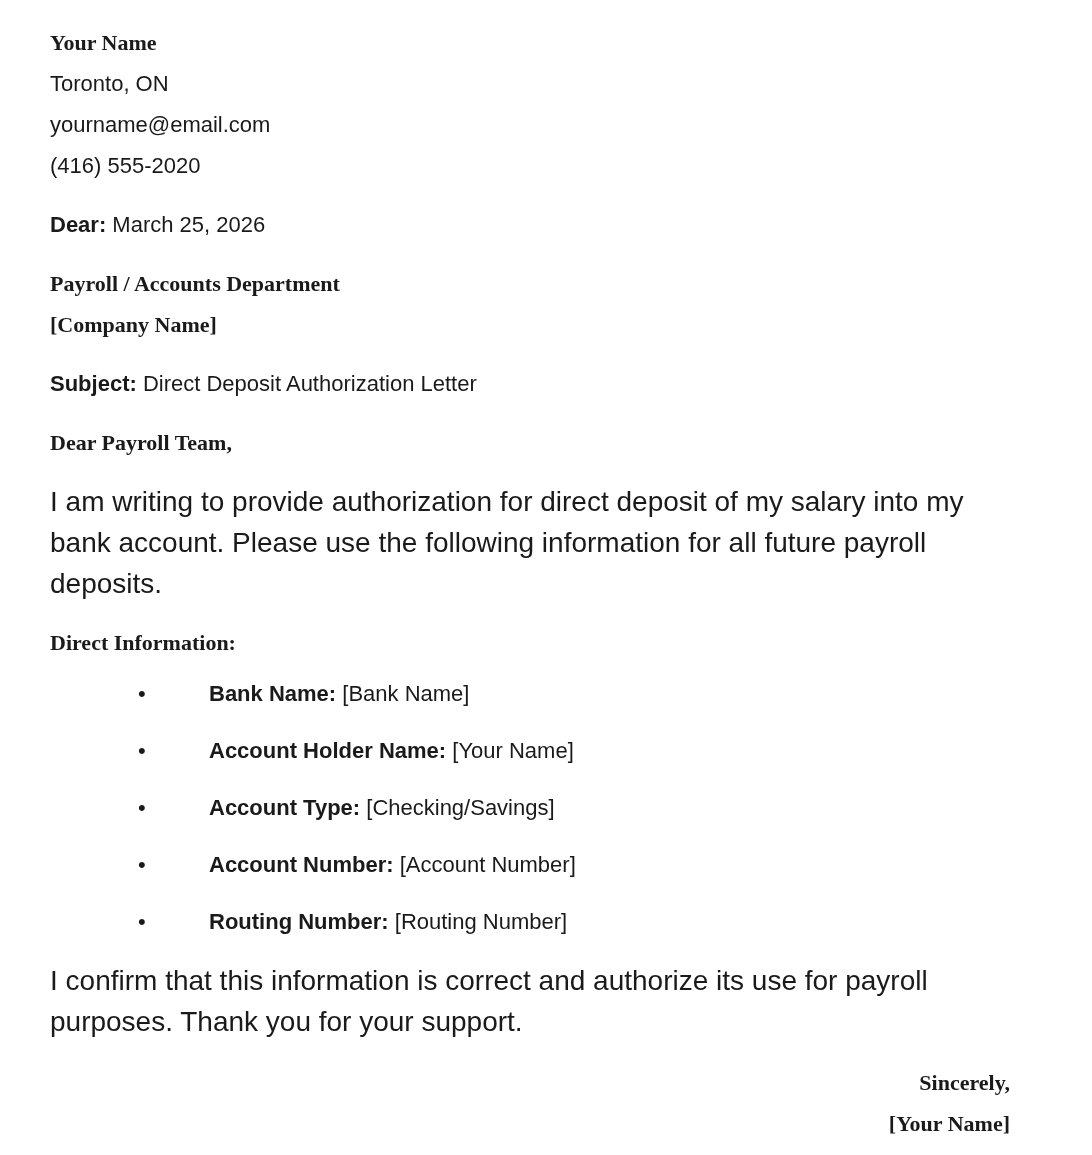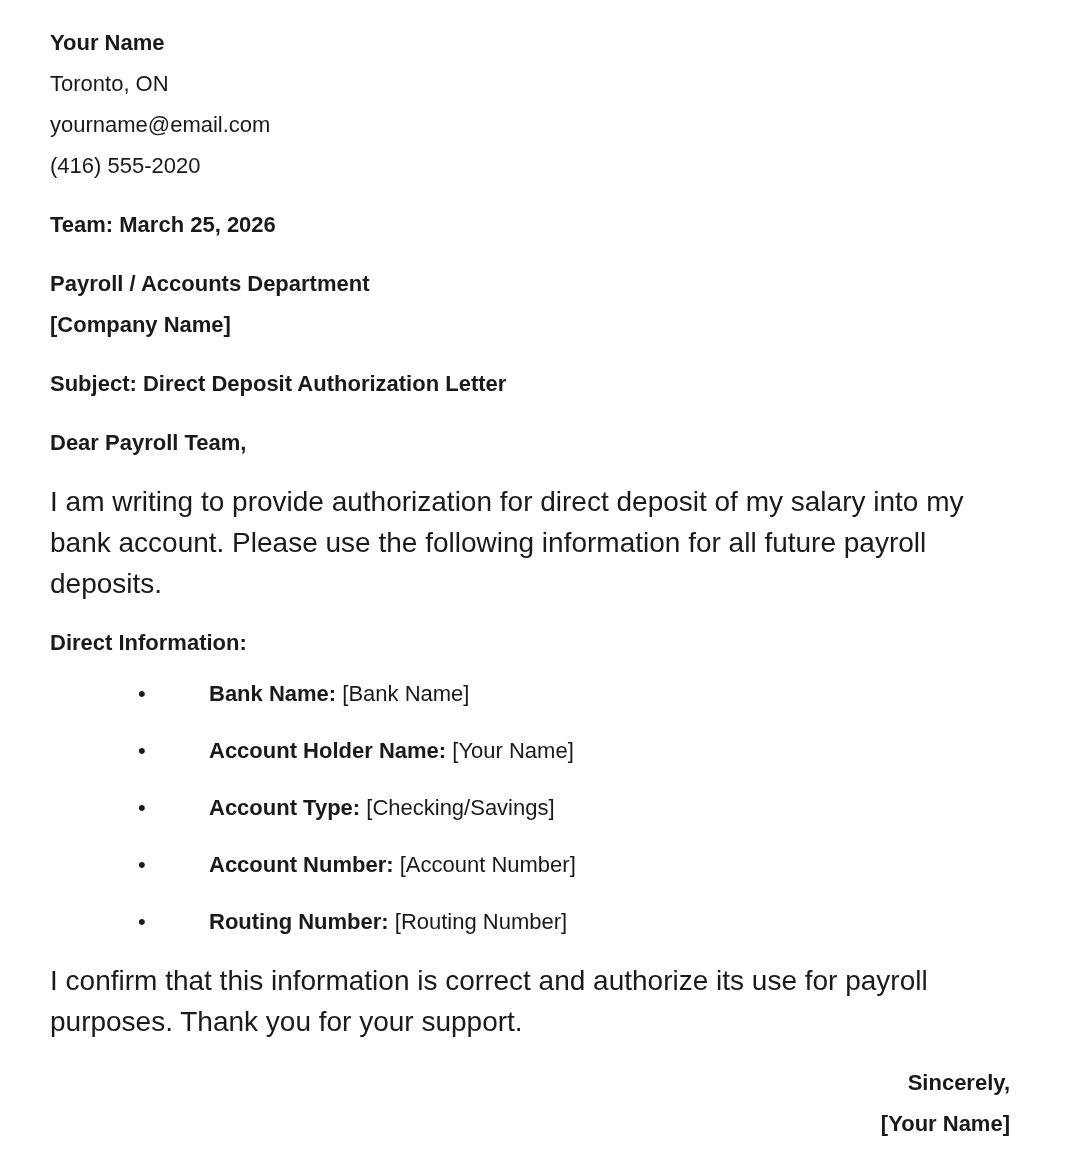--- a/index.html
+++ b/index.html
@@ -29,20 +29,21 @@
 
   
   .line {
     font-size: 22px;
     line-height: 41px;
     color: #1a1a1a;
     white-space: pre-wrap;
   }
   .bold {
     font-weight: bold;
+    font-family: Liberation Serif, serif;
   }
 
   
   .sender-block .line {
     margin: 0;
   }
 
   
   .block {
     margin-top: 18px;
@@ -55,21 +56,21 @@
     font-size: 28px;
     line-height: 41px;
     margin: 0;
     color: #1a1a1a;
   }
 
   .inline-label {
     font-weight: bold;
   }
   .inline-value {
-    font-weight: bold;
+    font-weight: normal;
   }
 
   
   .account-list {
     list-style: none;
     margin: 10px 0 0 0;
     padding: 0;
   }
   .account-list li {
     position: relative;
@@ -113,21 +114,21 @@
   <div class="letter">
 
     <div class="sender-block">
       <div class="line bold">Your Name</div>
       <div class="line">Toronto, ON</div>
       <div class="line">yourname@email.com</div>
       <div class="line">(416) 555-2020</div>
     </div>
 
     <div class="block">
-      <div class="line"><span class="inline-label">Team:</span><span class="inline-value"> March 25, 2026</span></div>
+      <div class="line"><span class="inline-label">Dear:</span><span class="inline-value"> March 25, 2026</span></div>
     </div>
 
     <div class="block">
       <div class="line bold">Payroll / Accounts Department</div>
       <div class="line bold">[Company Name]</div>
     </div>
 
     <div class="block">
       <div class="line"><span class="inline-label">Subject:</span><span class="inline-value"> Direct Deposit Authorization Letter</span></div>
     </div>

